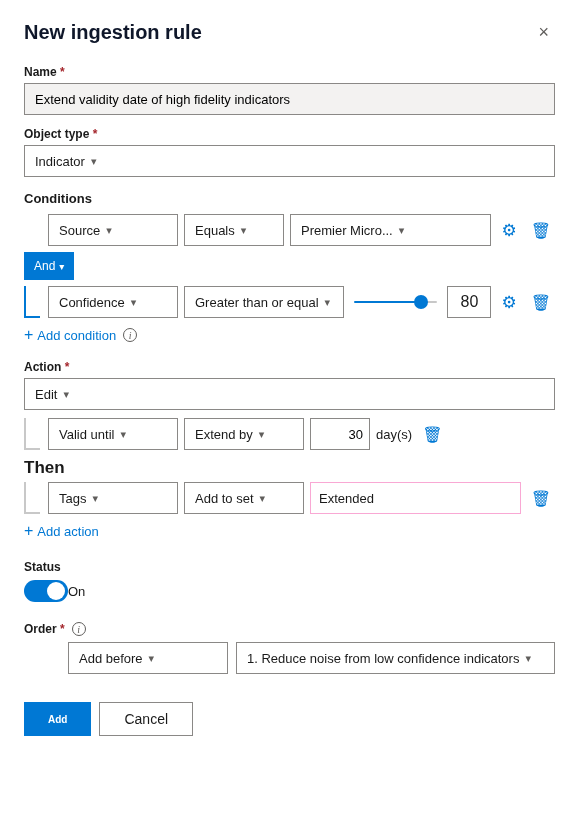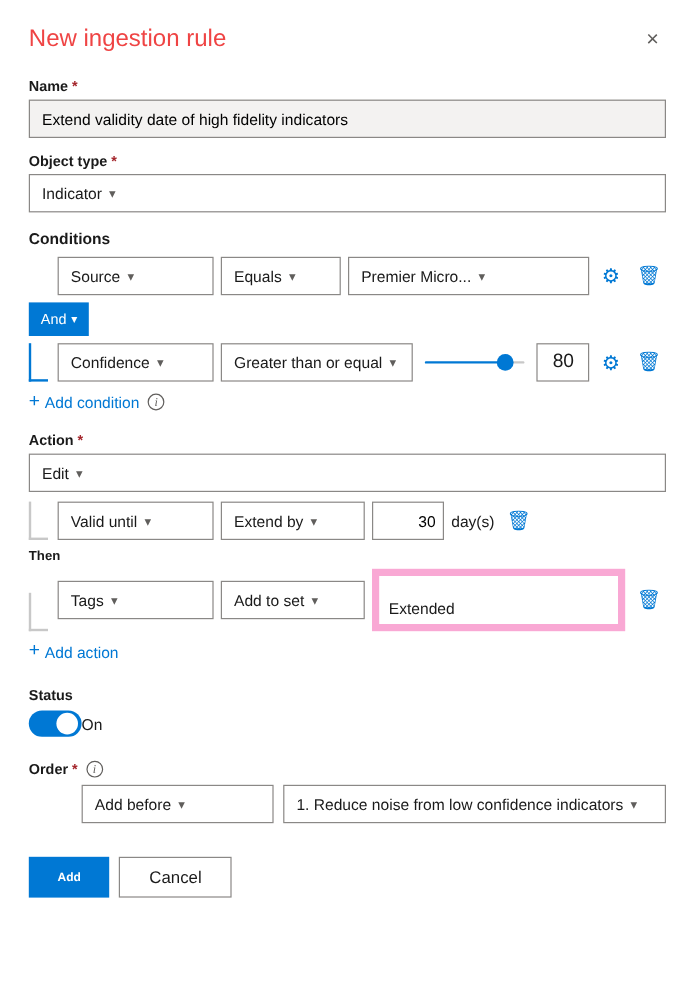--- a/index.html
+++ b/index.html
@@ -19,22 +19,22 @@
       position: relative;
     }
     .modal-header {
       display: flex;
       justify-content: space-between;
       align-items: center;
       margin-bottom: 20px;
     }
     .modal-title {
       font-size: 20px;
-      font-weight: 400;
-      color: #ef4444;
+      font-weight: 700;
+      color: #0f172a;
     }
     .close-btn {
       background: none;
       border: none;
       font-size: 18px;
       cursor: pointer;
       color: #605e5c;
       padding: 2px 6px;
     }
     .field-label {
@@ -175,21 +175,21 @@
       align-items: center;
       margin-bottom: 6px;
       position: relative;
     }
     .days-label {
       font-size: 13px;
       color: #1a1a1a;
       white-space: nowrap;
     }
     .then-label {
-      font-size: 11px;
+      font-size: 17px;
       font-weight: 600;
       margin: 8px 0 4px 0;
     }
     .status-section {
       margin-top: 20px;
     }
     .toggle-container {
       display: flex;
       align-items: center;
       gap: 0;
@@ -274,21 +274,21 @@
       width: 100%;
     }
     .cond-select1 { width: 130px; min-width: 130px; }
     .cond-select2 { width: 100px; min-width: 100px; }
     .cond-select3 { flex: 1; }
     .act-select1 { width: 130px; min-width: 130px; }
     .act-select2 { width: 120px; min-width: 120px; }
     .act-num { width: 60px; min-width: 60px; border: 1px solid #8a8886; height: 32px; padding: 4px 6px; text-align: right; font-size: 13px; }
     .tag-select1 { width: 130px; min-width: 130px; }
     .tag-select2 { width: 120px; min-width: 120px; }
-    .tag-val { flex: 1; border: 6px solid #f9a8d4; height: 32px; padding: 20px 8px; font-size: 13px; background: #fff; }
+    .tag-val { flex: 1; border: 1px solid #f9a8d4; height: 32px; padding: 8px 8px; font-size: 13px; background: #fff; }
     .conf-select2 { width: 160px; min-width: 160px; }
   </style>
 </head>
 <body>
 
 <div class="modal">
 
   <div class="modal-header">
     <span class="modal-title">New ingestion rule</span>
     <button class="close-btn">×</button>

